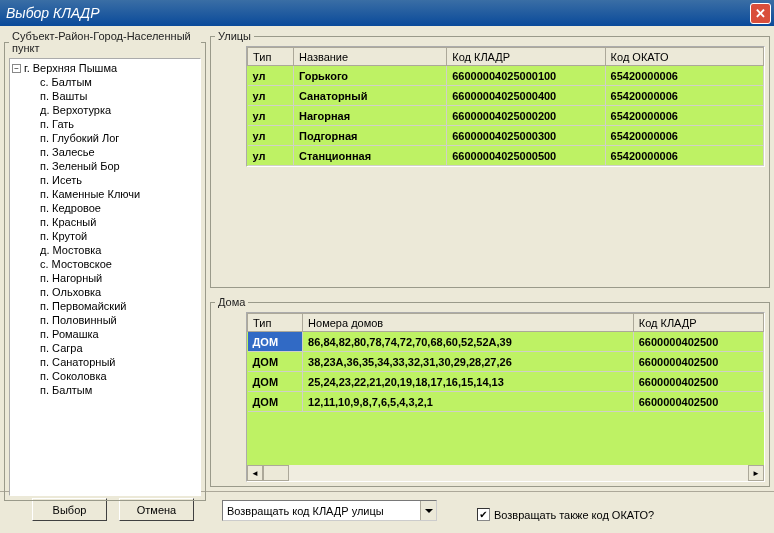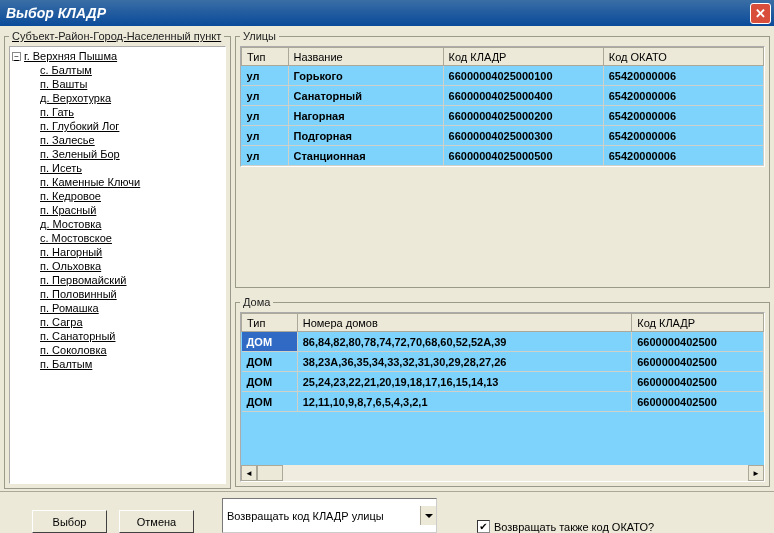--- a/index.html
+++ b/index.html
@@ -1,50 +1,50 @@
 <!DOCTYPE html>
 <html><head>
 <meta charset="utf-8">
 <style>
 * { box-sizing: border-box; margin: 0; padding: 0; }
 body { font-family: Tahoma, Arial, sans-serif; font-size: 11px; background: #ece9d8; width: 774px; height: 533px; overflow: hidden; }
 .titlebar { background: linear-gradient(to bottom, #3a6ea5, #0a4a9a); color: white; height: 26px; display: flex; align-items: center; justify-content: space-between; padding: 0 3px 0 6px; }
-.titlebar-text { font-size: 14px; font-weight: bold; font-style: italic; }
+.titlebar-text { font-size: 14px; font-weight: normal; font-style: italic; }
 .close-btn { width: 21px; height: 21px; background: #d94e3a; border: 1px solid #fff; border-radius: 3px; color: white; font-weight: bold; font-size: 13px; display: flex; align-items: center; justify-content: center; cursor: pointer; }
 .content { display: flex; padding: 4px; gap: 4px; height: 465px; }
-.left-panel { width: 227px; text-decoration: underline; }
+.left-panel { width: 202px; }
 .right-panel { flex: 1; display: flex; flex-direction: column; gap: 8px; }
 fieldset { border: 1px solid #9a9a8a; padding: 4px; position: relative; }
 legend { font-size: 11px; padding: 0 3px; color: #222; }
 .tree { background: white; border: 1px inset #fff; height: 438px; overflow: auto; padding: 2px; }
 .tree-root { display: flex; align-items: center; gap: 3px; padding: 1px 0; }
 .tree-toggle { width: 9px; height: 9px; border: 1px solid #888; background: white; font-size: 8px; line-height: 7px; text-align: center; cursor: pointer; }
 .tree-item { padding: 1px 0 1px 28px; white-space: nowrap; cursor: pointer; }
 .fs-streets { height: 258px; }
 .fs-houses { flex: 1; }
-.grid-wrap { background: #7dd3fc; border: 1px inset #fff; height: 100%; overflow: hidden; position: relative; }
+.grid-wrap { background: #bef264; border: 1px inset #fff; height: 100%; overflow: hidden; position: relative; margin-left: 31px; }
 .grid { width: 100%; border-collapse: collapse; }
 .grid th { background: #ece9d8; border: 1px solid #aca899; text-align: left; font-weight: normal; padding: 2px 5px; height: 18px; }
 .grid td { border-bottom: 1px solid #d0d0c8; border-right: 1px solid #d0d0c8; padding: 2px 5px; height: 20px; font-weight: bold; }
 .col-type-s { width: 45px; }
 .col-name-s { width: 150px; }
 .col-kladr-s { width: 155px; }
 .col-okato-s { width: 155px; }
 .col-type-h { width: 55px; }
 .col-nums-h { width: 330px; }
 .col-kladr-h { width: 130px; }
 .selected-cell { background: #316ac5; color: white; }
 .scrollbar-h { position: absolute; bottom: 0; left: 0; right: 0; height: 16px; background: #ece9d8; display: flex; align-items: center; }
 .scroll-btn { width: 16px; height: 16px; background: #ece9d8; border: 1px solid #aca899; display: flex; align-items: center; justify-content: center; font-size: 8px; cursor: pointer; }
 .scroll-track { flex: 1; height: 16px; background: #f0ede0; position: relative; }
 .scroll-thumb { position: absolute; left: 0; top: 0; width: 26px; height: 16px; background: #ece9d8; border: 1px solid #aca899; }
 .footer { display: flex; align-items: flex-end; gap: 12px; padding: 6px 24px; border-top: 1px solid #aca899; }
 .btn { width: 75px; height: 23px; background: #ece9d8; border: 1px solid #404040; border-top-color: #fff; border-left-color: #fff; cursor: pointer; font-size: 11px; font-family: inherit; }
 .btn:first-of-type { margin-left: 8px; }
-.combo { width: 215px; height: 35px; background: white; border: 1px inset #ccc; display: flex; align-items: center; cursor: pointer; margin-left: 16px; }
+.combo { width: 215px; height: 21px; background: white; border: 1px inset #ccc; display: flex; align-items: center; cursor: pointer; margin-left: 16px; }
 .combo-text { flex: 1; padding: 0 4px; }
 .combo-arrow { width: 16px; height: 19px; background: #ece9d8; border-left: 1px solid #aca899; display: flex; align-items: center; justify-content: center; }
 .checkbox-wrap { display: flex; align-items: center; gap: 4px; margin-left: 28px; cursor: pointer; }
 .checkbox { width: 13px; height: 13px; background: white; border: 1px inset #888; display: flex; align-items: center; justify-content: center; font-size: 10px; }
 .arrow-down { width: 0; height: 0; border-left: 4px solid transparent; border-right: 4px solid transparent; border-top: 4px solid #000; }
 </style>
 </head>
 <body>
 
 <div class="titlebar">
@@ -68,20 +68,21 @@
             <div class="tree-item">п. Вашты</div>
             <div class="tree-item">д. Верхотурка</div>
             <div class="tree-item">п. Гать</div>
             <div class="tree-item">п. Глубокий Лог</div>
             <div class="tree-item">п. Залесье</div>
             <div class="tree-item">п. Зеленый Бор</div>
             <div class="tree-item">п. Исеть</div>
             <div class="tree-item">п. Каменные Ключи</div>
             <div class="tree-item">п. Кедровое</div>
             <div class="tree-item">п. Красный</div>
+            <div class="tree-item">п. Крутой</div>
             <div class="tree-item">д. Мостовка</div>
             <div class="tree-item">с. Мостовское</div>
             <div class="tree-item">п. Нагорный</div>
             <div class="tree-item">п. Ольховка</div>
             <div class="tree-item">п. Первомайский</div>
             <div class="tree-item">п. Половинный</div>
             <div class="tree-item">п. Ромашка</div>
             <div class="tree-item">п. Сагра</div>
             <div class="tree-item">п. Санаторный</div>
             <div class="tree-item">п. Соколовка</div>

